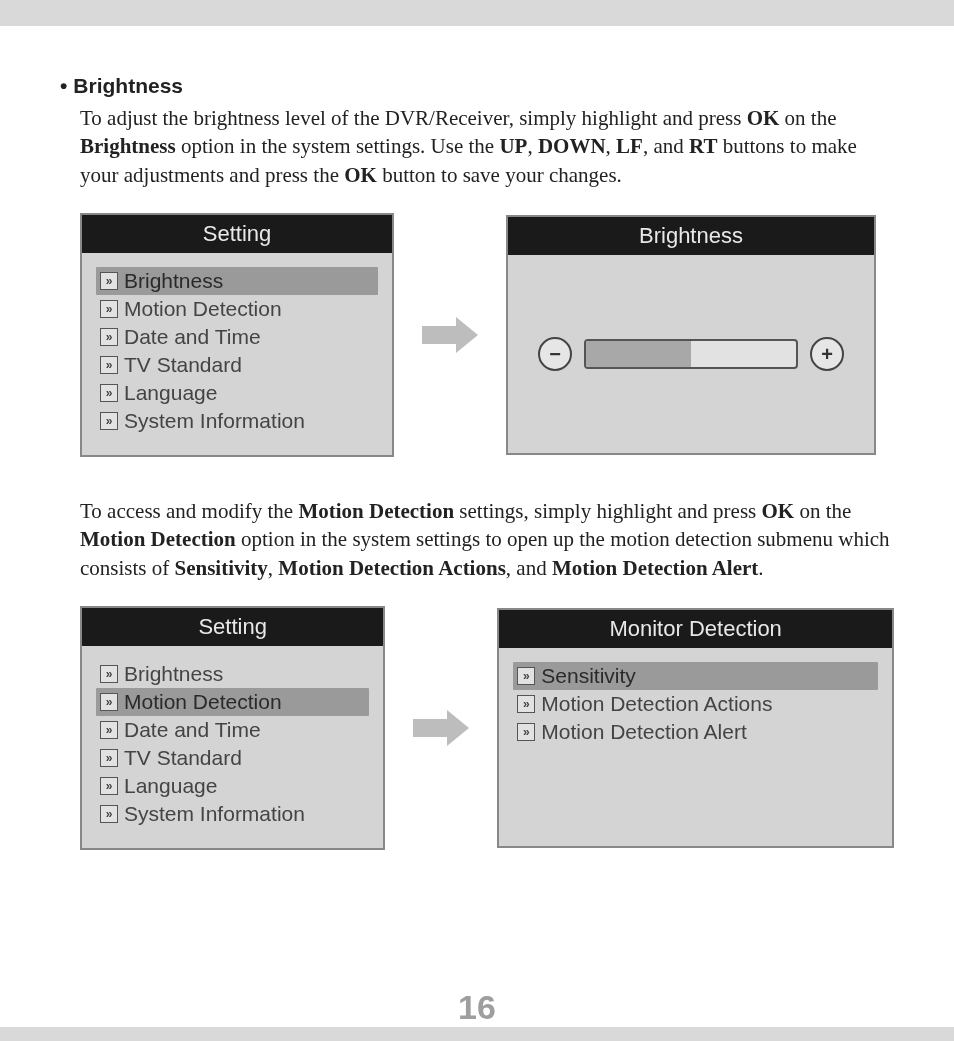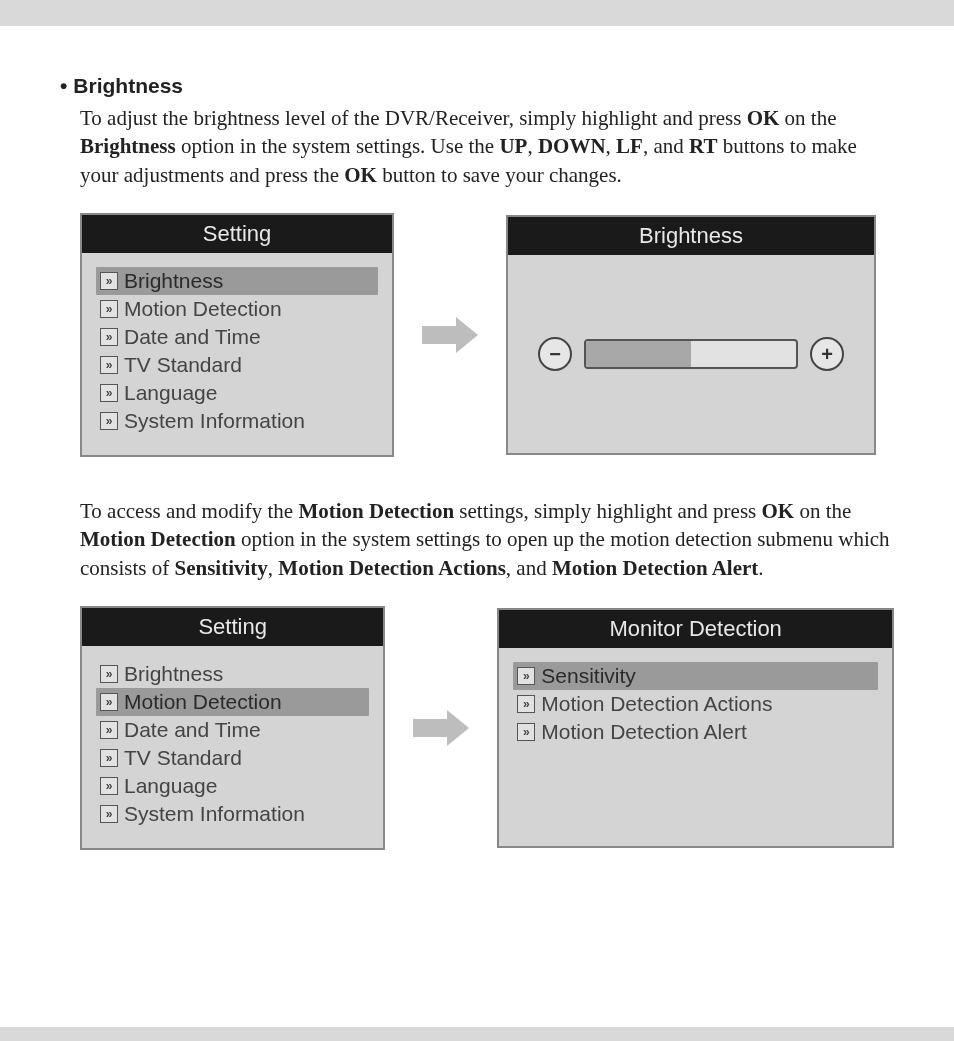--- a/index.html
+++ b/index.html
@@ -313,14 +313,15 @@
                 <span class="menu-icon">»</span>
                 <span>Motion Detection Alert</span>
               </li>
           </ul>
         </div>
       </div>
     </div>
 
   </div>
 
+  <div class="page-num">16</div>
   <div class="bottom-band"></div>
 </div>
 
 </body></html>

